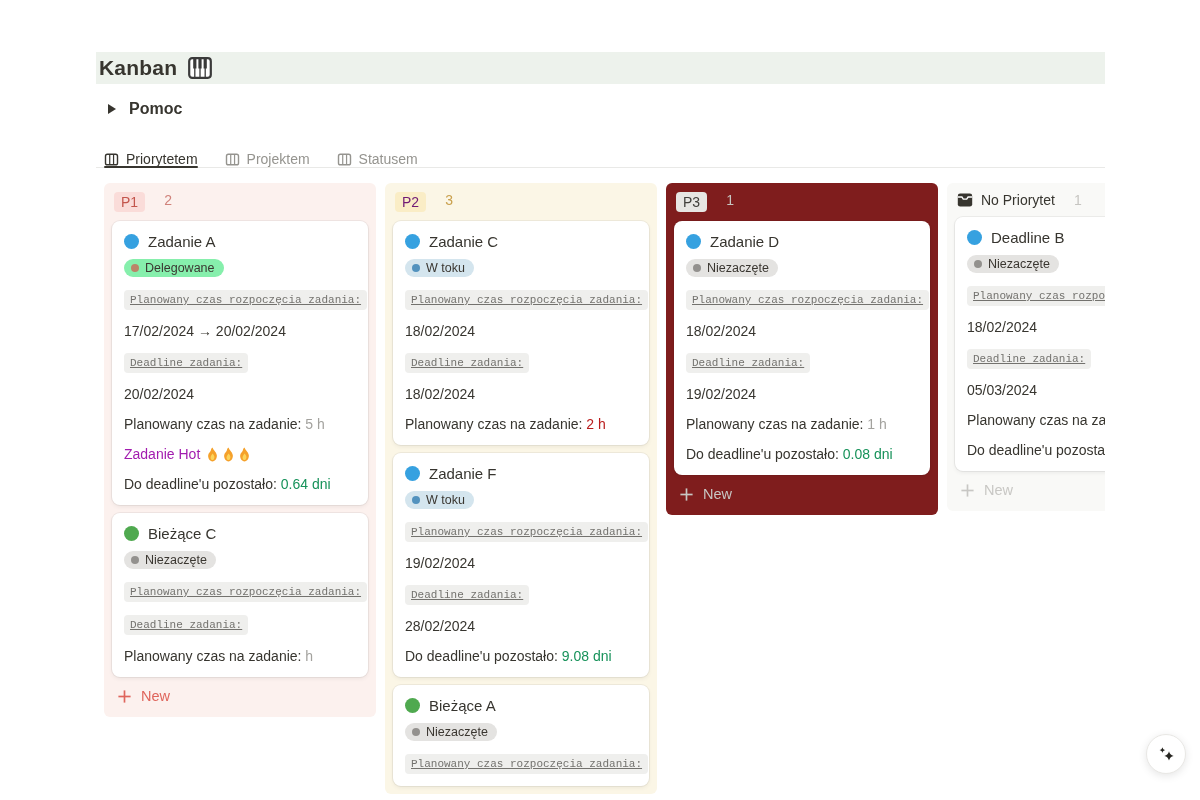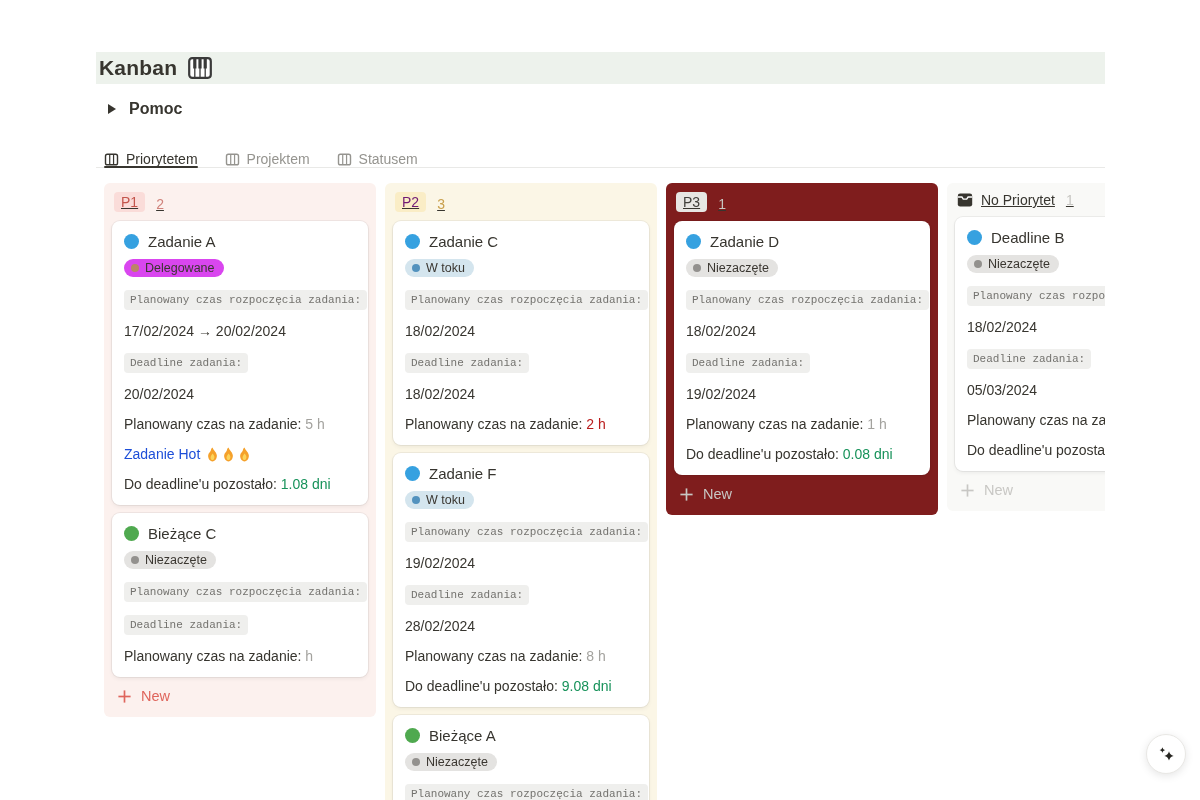--- a/index.html
+++ b/index.html
@@ -42,42 +42,42 @@
   .tab.active::after {
     content:""; position:absolute; left:0; right:0; bottom:-1px;
     height:2px; background:#37352F; border-radius:1px;
   }
 
   .board {
     margin-top:15px; margin-left:8px; width:1001px;
     display:flex; gap:9px; align-items:flex-start; overflow:hidden;
   }
   .column { flex:0 0 272px; width:272px; border-radius:6px; padding:6px 8px 8px; }
-  .col-header { display:flex; align-items:flex-end; gap:11px; padding:3px 2px 9px;text-decoration:underline; }
+  .col-header { display:flex; align-items:flex-start; gap:19px; padding:3px 2px 9px; }
   .col-badge { font-size:14px; line-height:20px; padding:0 7px; border-radius:4px; }
   .col-icon-label { display:flex; align-items:center; gap:8px; font-size:14px; color:#37352F; }
   .col-count { font-size:14px; }
 
   .cards { display:flex; flex-direction:column; gap:8px; }
   .card {
     background:#fff; border-radius:8px; padding:10px 12px 12px; cursor:pointer;
     box-shadow:0 0 0 1px rgba(15,15,15,.055), 0 2px 4px rgba(15,15,15,.06);
   }
   .card-title { display:flex; align-items:center; gap:9px; font-size:15px; margin-top:2px; }
   .task-dot { width:15px; height:15px; border-radius:50%; flex:0 0 15px; }
   .tag {
     display:inline-flex; align-items:center; gap:6px; margin-top:9px;
     border-radius:20px; padding:2px 9px 2px 7px; font-size:12.5px; color:#3A3630;
   }
   .tag-dot { width:8px; height:8px; border-radius:50%; }
   .prop { margin-top:12px; font-size:14px; line-height:18px; white-space:nowrap; }
   .code-pill {
     display:inline-block; font-family:"Liberation Mono","DejaVu Sans Mono",monospace;
     font-size:11px; line-height:14px; background:#EFEFED; color:#73726E;
-    padding:3px 6px; border-radius:4px; white-space:nowrap;
+    padding:3px 6px; border-radius:4px; white-space:nowrap;text-decoration:underline;
   }
   .hot-row { display:inline-flex; align-items:center; gap:3px; }
   .hot-text { margin-right:3px; }
 
   .new-row {
     display:flex; align-items:center; gap:9px; margin-top:6px;
     padding:5px 5px; font-size:14.5px; cursor:pointer; border-radius:4px;
   }
 
   .ai-btn {
@@ -144,45 +144,45 @@
         <div class="col-header">
           <span class="col-badge" style="background: rgb(250, 220, 217); color: rgb(195, 85, 76);">P1</span>
           <span class="col-count" style="color: rgb(208, 130, 123);">2</span>
         </div>
         <div class="cards">
           <div class="card">
             <div class="card-title">
               <span class="task-dot" style="background: rgb(54, 161, 224);"></span>
               <span>Zadanie A</span>
             </div>
-            <div><span class="tag" style="background: #d946ef;">
+            <div><span class="tag" style="background: #86efac;">
                 <span class="tag-dot" style="background: rgb(187, 132, 104);"></span>
                 <span>Delegowane</span>
               </span></div>
             <div class="prop"><span class="code-pill">Planowany czas rozpoczęcia zadania:</span></div>
             <div class="prop">17/02/2024 → 20/02/2024</div>
             <div class="prop"><span class="code-pill">Deadline zadania:</span></div>
             <div class="prop">20/02/2024</div>
             <div class="prop"><span>Planowany czas na zadanie:</span> <span style="color: rgb(163, 162, 158);">5 h</span></div>
             <div class="prop"><span class="hot-row">
-                <span class="hot-text" style="color: #1d4ed8;">Zadanie Hot</span>
+                <span class="hot-text" style="color: #a21caf;">Zadanie Hot</span>
                 <svg width="13" height="15" viewBox="0 0 12 14">
                   <path d="M6 .5c.5 2.5 3.5 4 4 7 .5 3-1.6 6-4 6S1.5 10.5 2 7.5C2.4 5.3 4 4.6 4.5 3 4.8 2 4.7 1.3 6 .5z" fill="#F5A12B"></path>
                   <path d="M6 6c1.2 1.2 2 2.2 1.8 3.8C7.6 11.2 7 12.2 6 12.2s-1.9-1-1.8-2.4C4.3 8.2 5.2 7.2 6 6z" fill="#FCD45B"></path>
                 </svg>
                 <svg width="13" height="15" viewBox="0 0 12 14">
                   <path d="M6 .5c.5 2.5 3.5 4 4 7 .5 3-1.6 6-4 6S1.5 10.5 2 7.5C2.4 5.3 4 4.6 4.5 3 4.8 2 4.7 1.3 6 .5z" fill="#F5A12B"></path>
                   <path d="M6 6c1.2 1.2 2 2.2 1.8 3.8C7.6 11.2 7 12.2 6 12.2s-1.9-1-1.8-2.4C4.3 8.2 5.2 7.2 6 6z" fill="#FCD45B"></path>
                 </svg>
                 <svg width="13" height="15" viewBox="0 0 12 14">
                   <path d="M6 .5c.5 2.5 3.5 4 4 7 .5 3-1.6 6-4 6S1.5 10.5 2 7.5C2.4 5.3 4 4.6 4.5 3 4.8 2 4.7 1.3 6 .5z" fill="#F5A12B"></path>
                   <path d="M6 6c1.2 1.2 2 2.2 1.8 3.8C7.6 11.2 7 12.2 6 12.2s-1.9-1-1.8-2.4C4.3 8.2 5.2 7.2 6 6z" fill="#FCD45B"></path>
                 </svg>
               </span></div>
-            <div class="prop"><span>Do deadline'u pozostało:</span> <span style="color: rgb(23, 146, 90);">1.08 dni</span></div>
+            <div class="prop"><span>Do deadline'u pozostało:</span> <span style="color: rgb(23, 146, 90);">0.64 dni</span></div>
           </div>
           <div class="card">
             <div class="card-title">
               <span class="task-dot" style="background: rgb(79, 169, 79);"></span>
               <span>Bieżące C</span>
             </div>
             <div><span class="tag" style="background: rgb(228, 227, 225);">
                 <span class="tag-dot" style="background: rgb(147, 145, 142);"></span>
                 <span>Niezaczęte</span>
               </span></div>
@@ -226,21 +226,20 @@
               <span>Zadanie F</span>
             </div>
             <div><span class="tag" style="background: rgb(212, 229, 238);">
                 <span class="tag-dot" style="background: rgb(82, 146, 190);"></span>
                 <span>W toku</span>
               </span></div>
             <div class="prop"><span class="code-pill">Planowany czas rozpoczęcia zadania:</span></div>
             <div class="prop">19/02/2024</div>
             <div class="prop"><span class="code-pill">Deadline zadania:</span></div>
             <div class="prop">28/02/2024</div>
-            <div class="prop"><span>Planowany czas na zadanie:</span> <span style="color: rgb(163, 162, 158);">8 h</span></div>
             <div class="prop"><span>Do deadline'u pozostało:</span> <span style="color: rgb(23, 146, 90);">9.08 dni</span></div>
           </div>
           <div class="card">
             <div class="card-title">
               <span class="task-dot" style="background: rgb(79, 169, 79);"></span>
               <span>Bieżące A</span>
             </div>
             <div><span class="tag" style="background: rgb(228, 227, 225);">
                 <span class="tag-dot" style="background: rgb(147, 145, 142);"></span>
                 <span>Niezaczęte</span>

